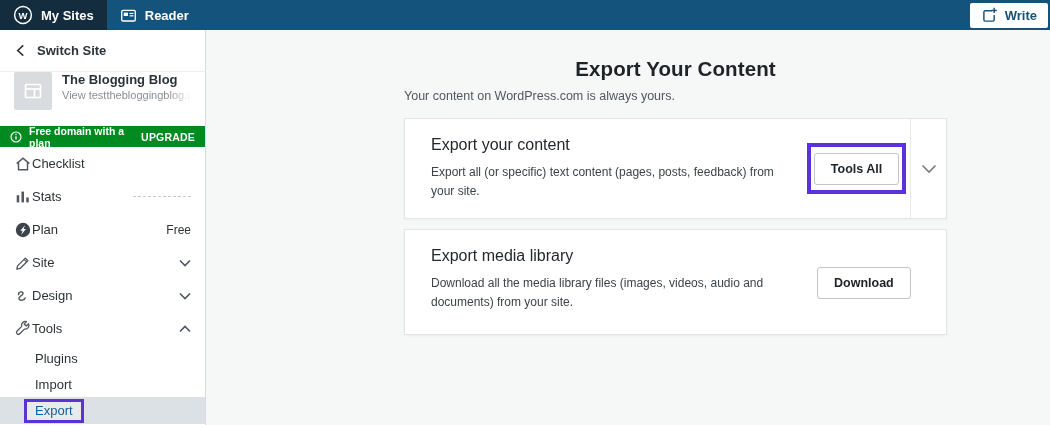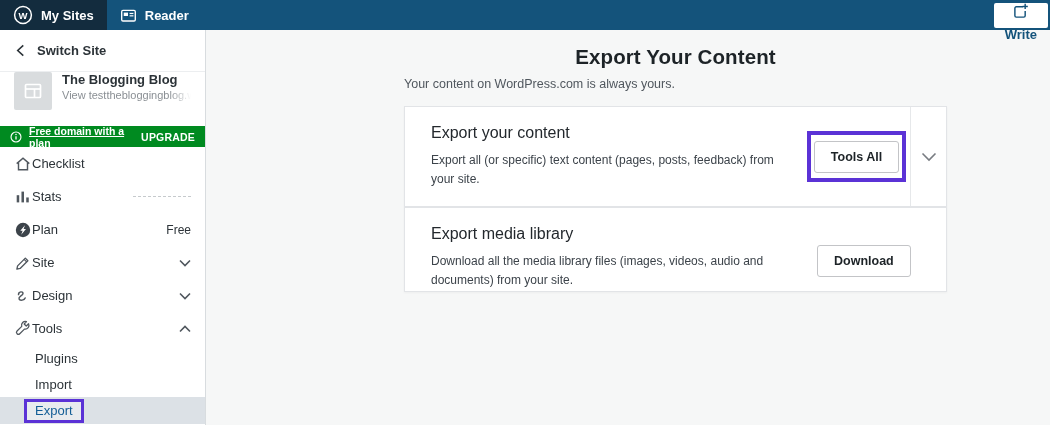--- a/index.html
+++ b/index.html
@@ -10,51 +10,51 @@
     background: #fff;
     overflow: hidden;
     color: #2c3338;
   }
   svg { display:block; }
 
   
   .topbar { position:absolute; top:0; left:0; right:0; height:30px; background:#14537b; display:flex; align-items:stretch; z-index:30; }
   .tb-item { display:flex; align-items:center; gap:8px; padding:0 13px; color:#fff; font-size:13px; font-weight:600; cursor:pointer; }
   .tb-mysites { background:#132c3e; }
-  .tb-write { margin-left:auto; align-self:center; margin-right:2px; height:25px; background:#fff; border-radius:2px; padding:0 11px; display:flex; align-items:center; gap:7px; color:#14537b; font-size:13px; font-weight:600; cursor:pointer;flex-direction:column; }
+  .tb-write { margin-left:auto; align-self:center; margin-right:2px; height:25px; background:#fff; border-radius:2px; padding:0 11px; display:flex; align-items:center; gap:7px; color:#14537b; font-size:13px; font-weight:600; cursor:pointer; }
 
   
   .sidebar { position:absolute; top:30px; left:0; bottom:0; width:206px; background:#fff; border-right:1px solid #d8dcdf; z-index:20; }
   .switch-site { height:42px; display:flex; align-items:center; gap:11px; padding:0 15px; border-bottom:1px solid #eceef0; font-size:13px; font-weight:600; color:#2c3338; cursor:pointer; }
   .site-block { height:54px; display:flex; align-items:flex-start; gap:10px; padding:0 14px; cursor:pointer; }
   .site-thumb { width:38px; height:38px; background:#d9dcde; border-radius:2px; display:flex; align-items:center; justify-content:center; flex:none; }
   .site-texts { min-width:0; }
   .site-title { font-size:13px; font-weight:700; color:#2c3338; line-height:1.25; }
   .site-sub { font-size:11px; color:#8a8f94; line-height:1.3; white-space:nowrap; overflow:hidden; position:relative; }
   .site-sub::after { content:""; position:absolute; right:0; top:0; bottom:0; width:22px; background:linear-gradient(90deg, rgba(255,255,255,0), #fff); }
   .banner { height:21px; background:#008a20; color:#fff; display:flex; align-items:center; gap:7px; padding:0 10px; cursor:pointer; }
-  .banner-text { font-size:10.5px; font-weight:600;text-decoration:underline; }
+  .banner-text { font-size:10.5px; font-weight:600; }
   .banner-action { margin-left:auto; font-size:10.5px; font-weight:700; letter-spacing:.2px; cursor:pointer; }
   .nav-item { height:33px; display:flex; align-items:center; gap:0; padding:0 14px; font-size:13px; color:#2c3338; cursor:pointer; }
   .nav-item .nicon { width:18px; height:18px; flex:none; }
   .nav-meta { margin-left:auto; font-size:12px; color:#2c3338; }
   .nav-chev { margin-left:auto; }
   .sparkline { margin-left:auto; width:58px; height:0; border-top:1px dashed #c6cacd; }
   .subnav-item { height:26px; display:flex; align-items:center; padding-left:35px; font-size:13px; color:#2c3338; cursor:pointer; }
   .subnav-item.selected { height:27px; background:#dce1e6; color:#135e96; }
   .hl-box { display:inline-flex; align-items:center; border:3px solid #5b32d6; background:#e8ebee; padding:1px 8px 2px; margin-left:-11px; font-weight:500; }
 
   
   .main { position:absolute; top:30px; left:206px; right:0; bottom:0; background:#f6f7f7; }
-  .page { position:absolute; left:198px; top:15px; width:543px; }
+  .page { position:absolute; left:198px; top:27px; width:543px; }
   .page-title { font-size:20.5px; font-weight:600; color:#1d2327; text-align:center; letter-spacing:.1px; }
   .page-sub { margin-top:8px; text-align:left; font-size:12.5px; color:#50575e; }
   .card { background:#fff; border:1px solid #e2e4e7; box-shadow:0 1px 2px rgba(0,0,0,.04); display:flex; position:relative; }
   .card-1 { margin-top:15px; height:101px; }
-  .card-2 { margin-top:0; height:85px; }
+  .card-2 { margin-top:10px; height:106px; }
   .card-main { flex:1 1 auto; padding:17px 0 0 26px; position:relative; min-width:0; }
   .card-h { font-size:16px; font-weight:400; color:#23282d; }
   .card-desc { margin-top:9px; font-size:12px; color:#3c434a; line-height:1.62; }
   .card-desc div { white-space:nowrap; }
   .btn { height:32px; padding:0 16px; background:#fff; border:1px solid #c3c4c7; border-radius:3px; font-family:"Liberation Sans",sans-serif; font-size:12.5px; font-weight:600; color:#1d2327; display:flex; align-items:center; cursor:pointer; }
   .hl-frame { position:absolute; left:402px; top:24px; width:99px; height:51px; border:4px solid #5b32d6; display:flex; align-items:center; justify-content:center; }
   .btn-plain { position:absolute; left:412px; top:37px; }
   .card-toggle { flex:none; width:36px; border-left:1px solid #e6e8ea; display:flex; align-items:center; justify-content:center; cursor:pointer; }
 </style>
 </head>

